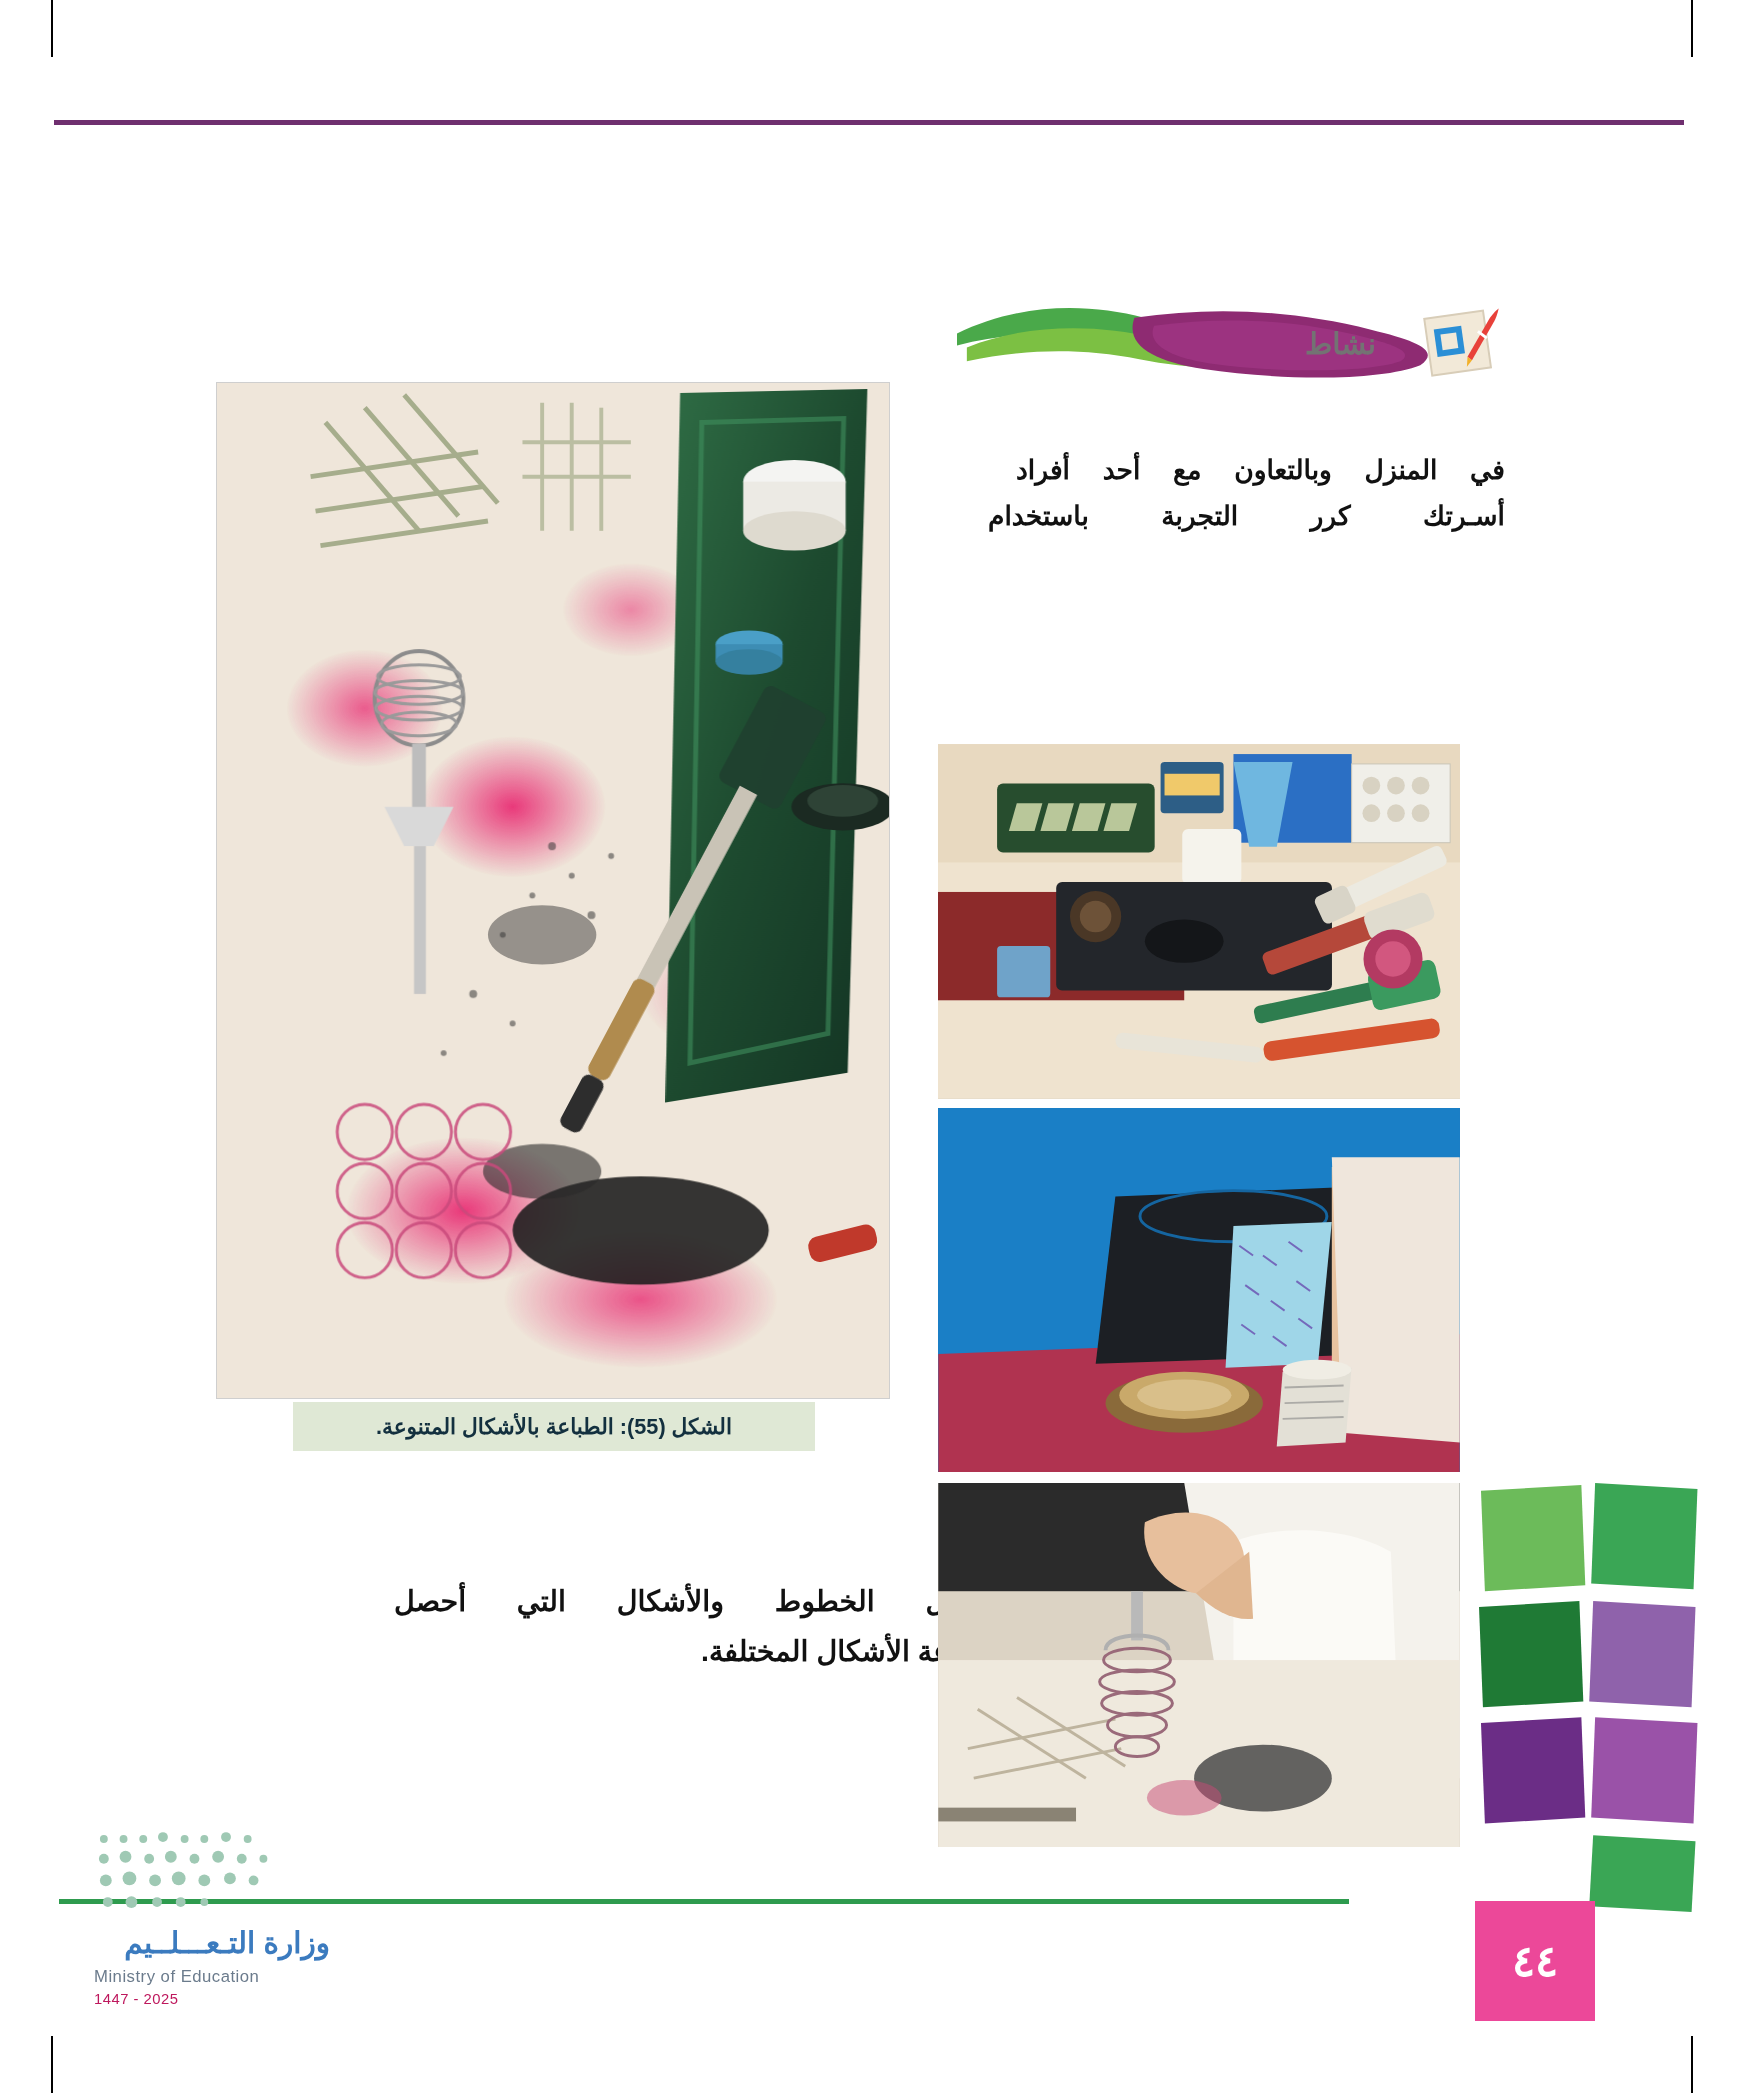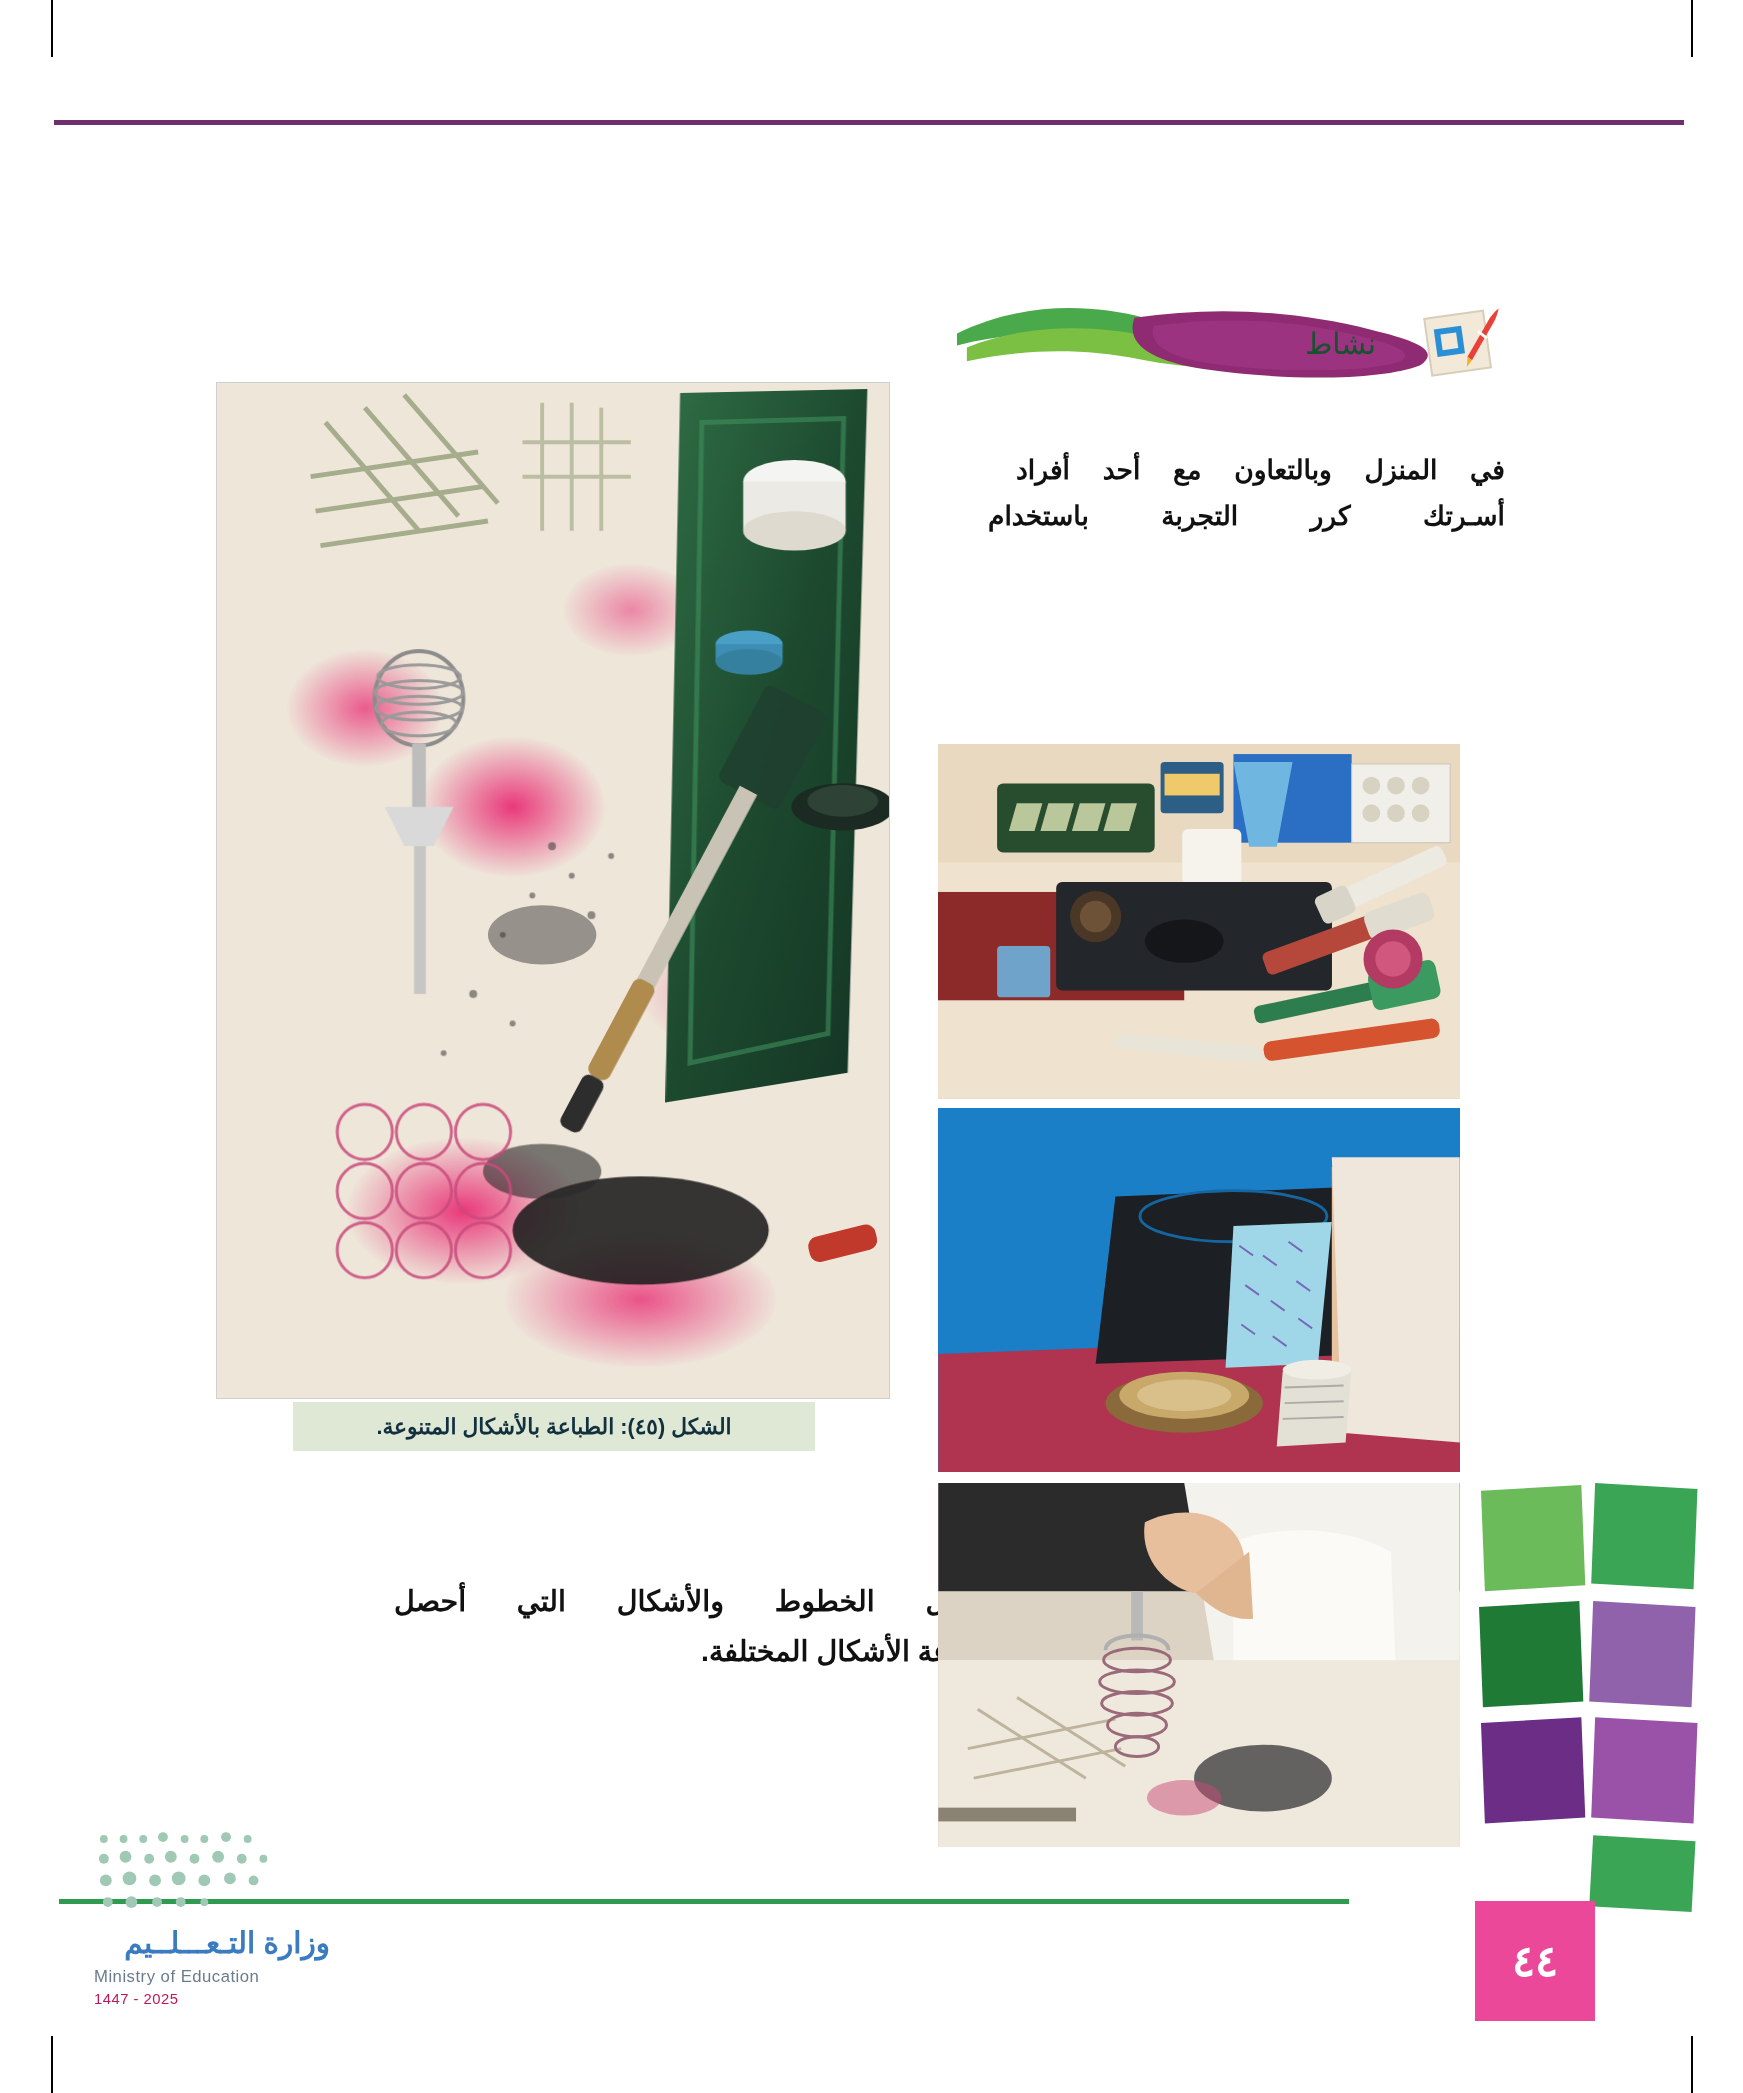--- a/index.html
+++ b/index.html
@@ -41,23 +41,23 @@
     right: 235px;
     top: 296px;
     width: 552px;
     height: 89px;
   }
   .banner-svg { display: block; }
   .banner-label {
     position: absolute;
     right: 133px;
     top: 30.5px;
-    color: #14532d;
+    color: #737373;
     font-size: 29.6px;
-    font-weight: normal;
+    font-weight: bold;
     letter-spacing: 1px;
     text-align: center;
   }
   .rocket-badge {
     position: absolute;
     right: 3.9px;
     top: 3.9px;
     width: 85px;
     height: 85px;
   }
@@ -356,21 +356,21 @@
       <circle cx="380" cy="540" r="4"></circle>
         <circle cx="290" cy="560" r="3"></circle>
         <circle cx="400" cy="480" r="3"></circle>
       <circle cx="260" cy="620" r="4"></circle>
         <circle cx="300" cy="650" r="3"></circle>
         <circle cx="230" cy="680" r="3"></circle>
     </g>
   </svg>
 </div>
 
-<div class="caption-main">الشكل (٤٥): الطباعة بالأشكال المتنوعة.</div>
+<div class="caption-main">الشكل (55): الطباعة بالأشكال المتنوعة.</div>
 
 <div class="question-text">
   <span class="q1">ما أجمل الخطوط والأشكال التي أحصل</span>
   <span class="q2">عليها بطباعة الأشكال المختلفة.</span>
 </div>
 
 <div class="photo-a">
   <svg width="522" height="355" viewBox="0 0 530 360">
     <rect width="530" height="360" fill="#efe3cf"></rect>
     <rect x="0" y="0" width="530" height="120" fill="#e8d9c0"></rect>

